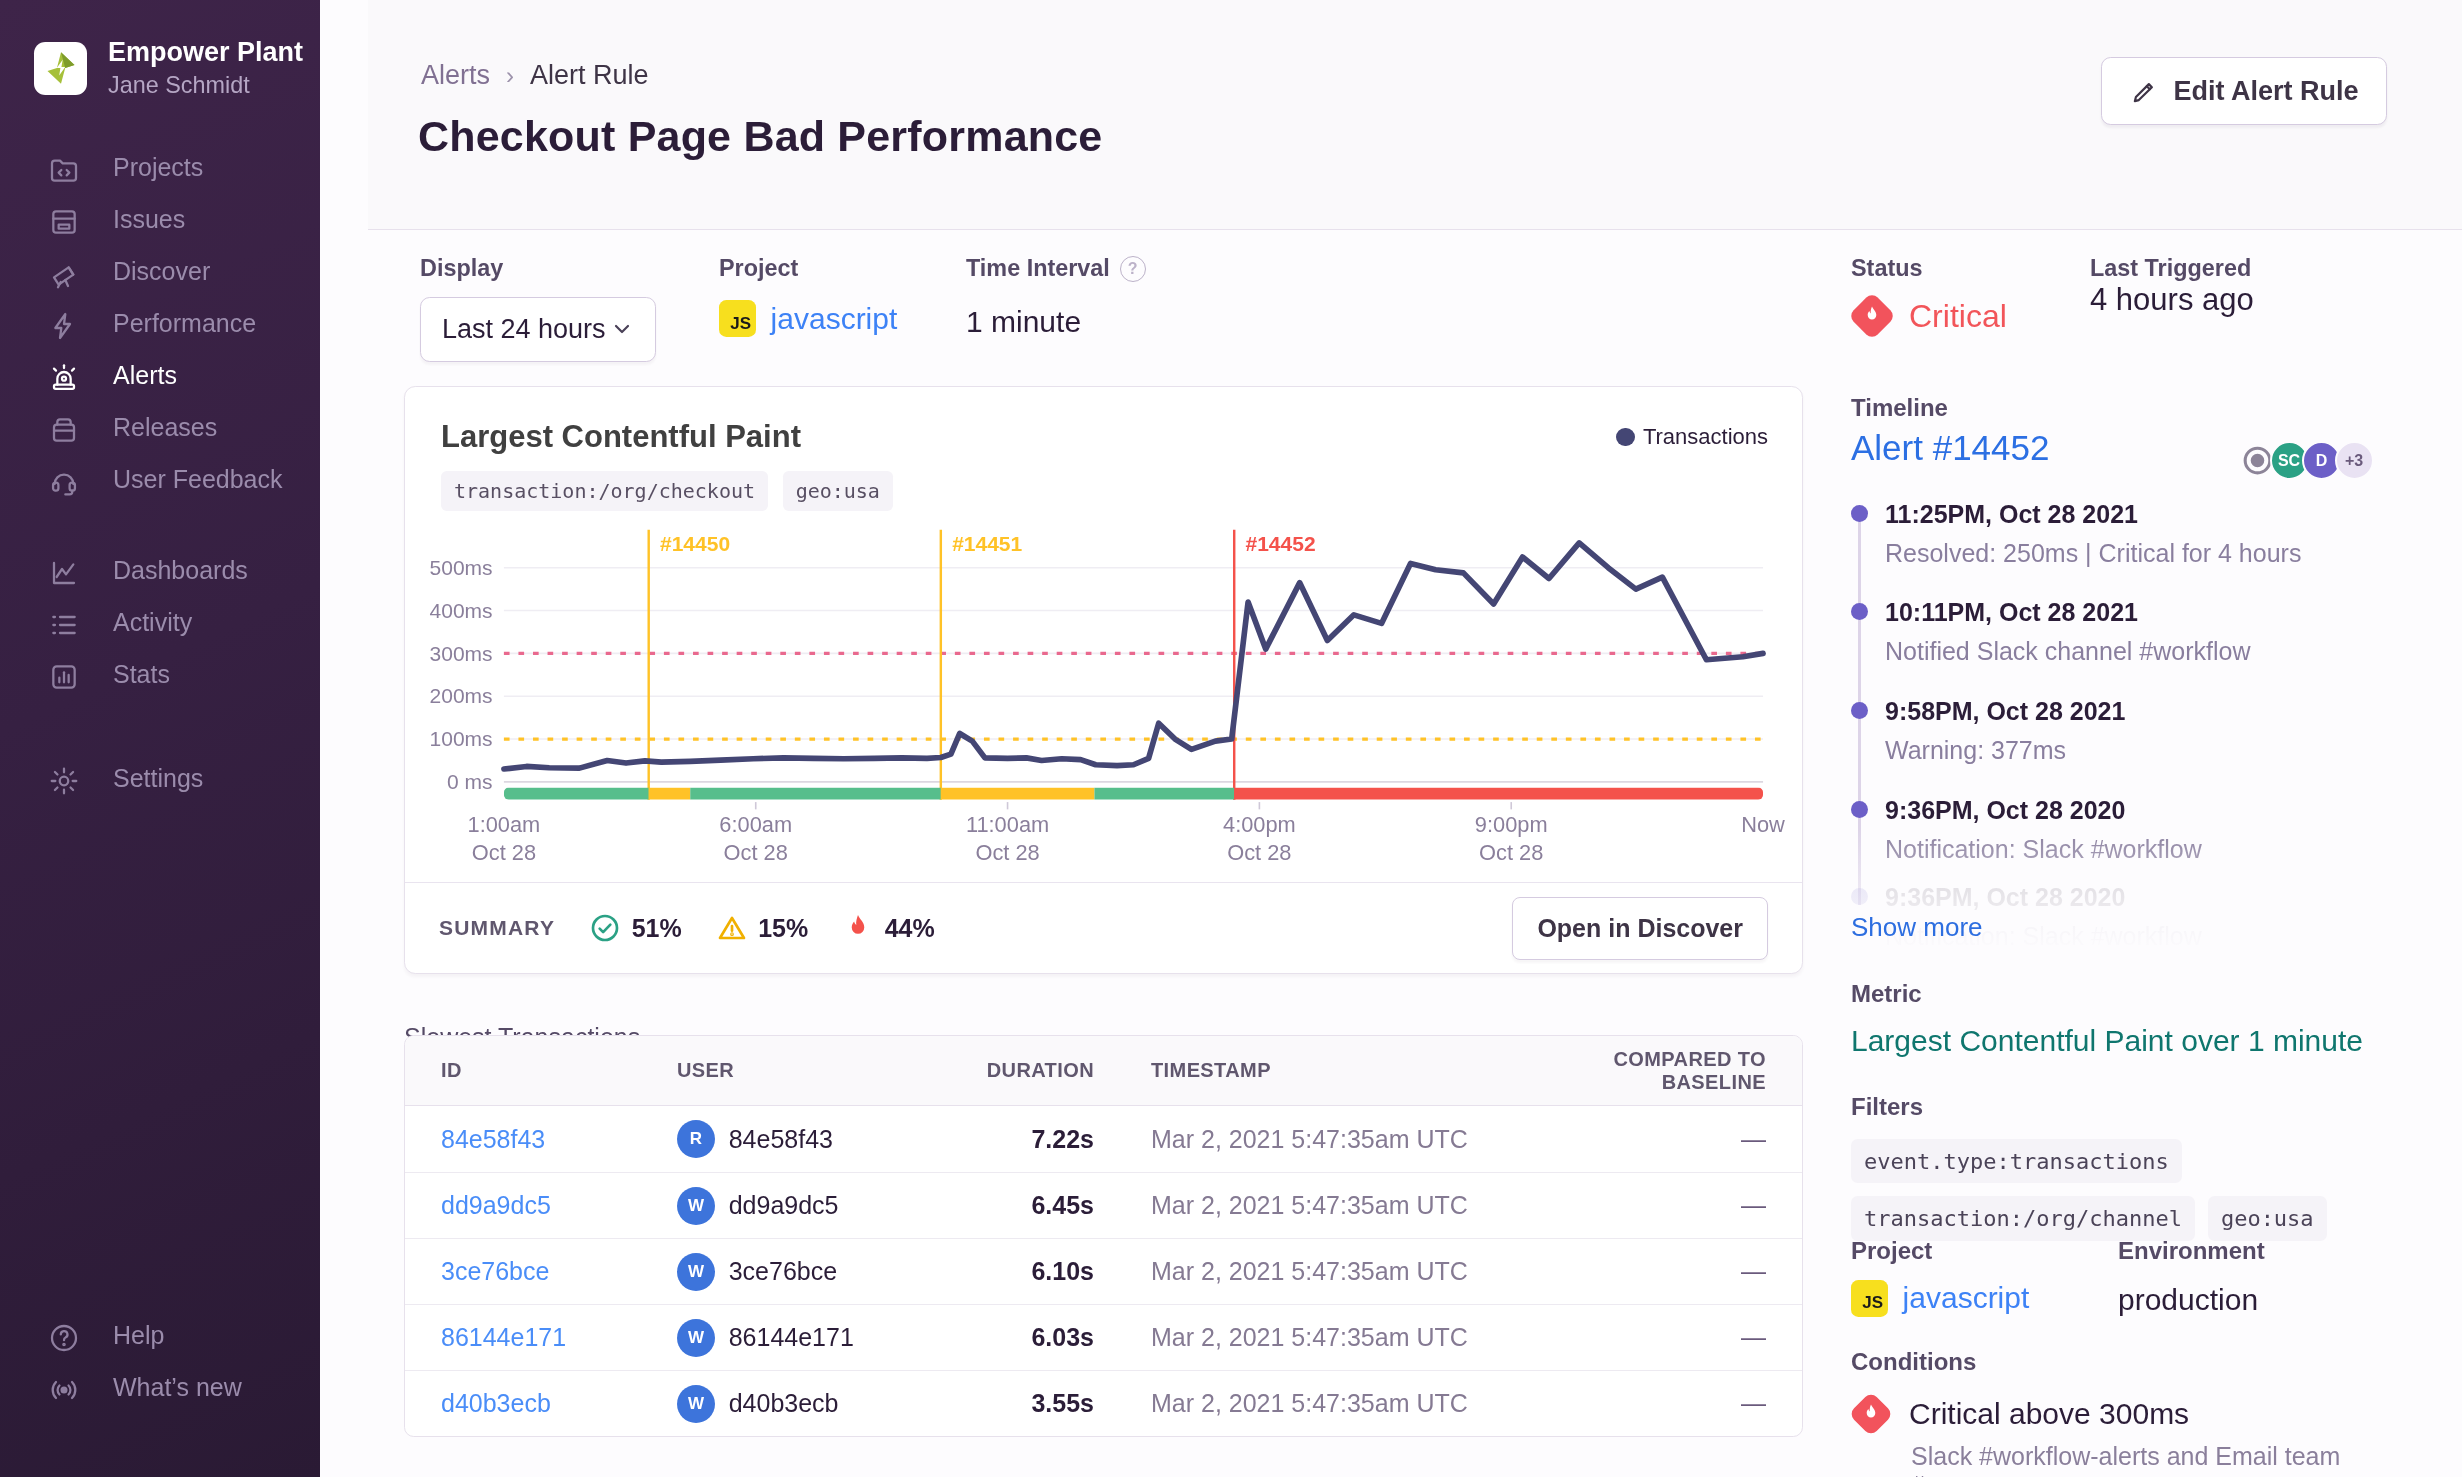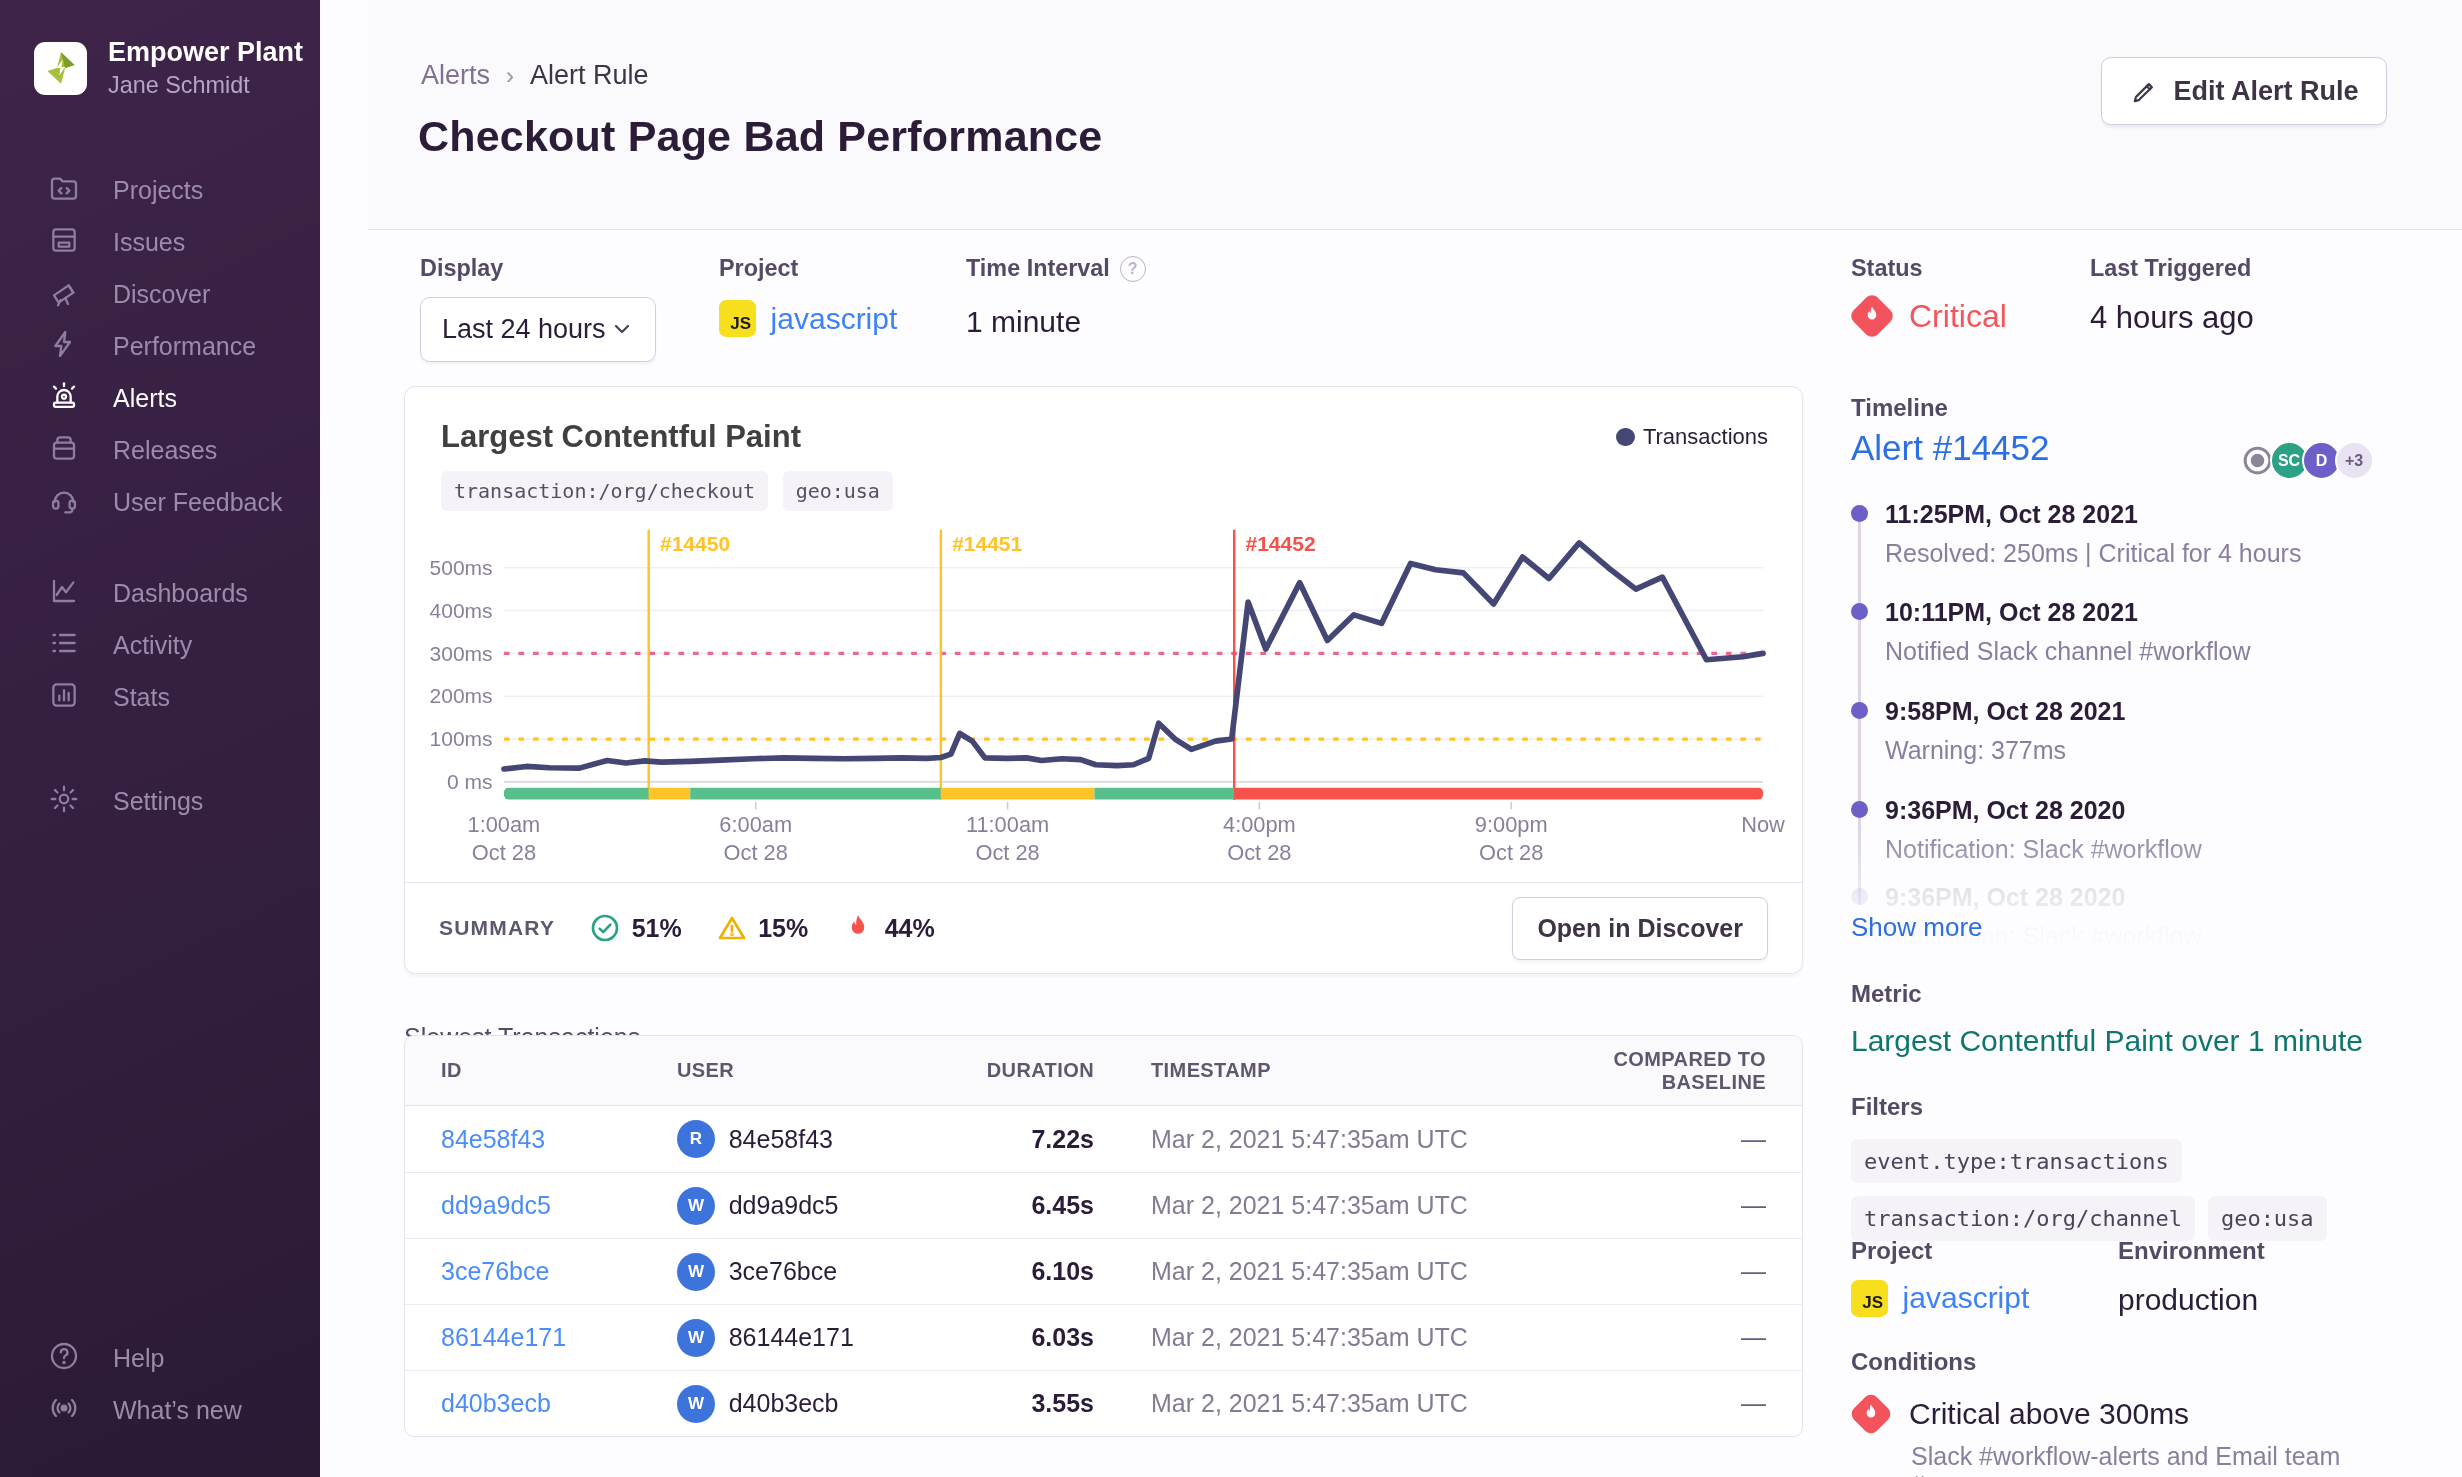--- a/index.html
+++ b/index.html
@@ -11,21 +11,21 @@
     background:linear-gradient(155deg,#3E2449 0%,#362042 45%,#2A1A34 100%); }
   .org-head { display:flex; align-items:center; gap:21px; padding:36px 0 0 34px; }
   .org-logo { width:53px; height:53px; background:#fff; border-radius:11.3px; display:flex; align-items:center; justify-content:center; flex:none; }
   .org-name { font-size:27px; font-weight:700; color:#fff; line-height:1.25; }
   .org-user { font-size:23.4px; color:#B5A6C4; line-height:1.3; }
   .nav-group { display:flex; flex-direction:column; }
   #nav-primary { margin-top:53px; }
   #nav-secondary { margin-top:39px; }
   #nav-settings { margin-top:52px; }
   #nav-footer { position:absolute; left:0; bottom:53px; width:100%; }
-  .nav-item { display:flex; align-items:flex-end; gap:32px; height:52px; padding-left:47px; cursor:pointer; color:#9B8CAC; }
+  .nav-item { display:flex; align-items:flex-start; gap:32px; height:52px; padding-left:47px; cursor:pointer; color:#9B8CAC; }
   .nav-item .nav-icon { width:34px; height:34px; display:flex; align-items:center; justify-content:center; color:#8E7E9F; }
   .nav-item .nav-icon svg { width:32px; height:32px; }
   .nav-label { font-size:25px; }
   .nav-item.active { color:#FFFFFF; }
   .nav-item.active .nav-icon { color:#FFFFFF; }
 
   
   #header-strip { position:absolute; left:368px; top:0; width:2095px; height:230px;
     background:#FAF9FB; border-bottom:1.6px solid #E7E1EC; }
   #breadcrumb { position:absolute; left:53px; top:60px; font-size:27px; display:flex; gap:16px; align-items:center; }
@@ -56,21 +56,21 @@
   #interval-value { margin-top:22.6px; font-size:30px; color:#2B1D38; }
   .help-circle { width:26px; height:26px; border:1.6px solid #BCB2C9; border-radius:50%; color:#BCB2C9;
     font-size:16px; font-weight:700; display:flex; align-items:center; justify-content:center; }
   #meta-status { left:1851px; top:255px; }
   .critical-row { display:flex; align-items:center; gap:16px; margin-top:13px; }
   .flame-diamond { width:42px; height:42px; position:relative; flex:none; }
   .flame-diamond .dsq { position:absolute; inset:4px; background:#F2535C; border-radius:8px; transform:rotate(45deg); }
   .flame-diamond svg { position:absolute; left:50%; top:50%; transform:translate(-50%,-50%); width:24px; height:24px; }
   #status-value { font-size:32px; color:#F2555A; }
   #meta-lasttrig { left:2090px; top:255px; }
-  #lasttrig-value { margin-top:18px; font-size:31px; color:#2B1D38; }
+  #lasttrig-value { font-size:31px; color:#2B1D38; }
 
   
   #chart-card { position:absolute; left:404px; top:386px; width:1399px; height:588px; background:#fff;
     border:1.6px solid #E7E1EC; border-radius:11.3px; box-shadow:0 2.4px 3.2px rgba(43,29,56,.04); }
   #chart-title { position:absolute; left:36px; top:32px; font-size:31px; font-weight:600; color:#404040; }
   #chart-tags { position:absolute; left:36px; top:84px; display:flex; gap:14.6px; }
   .tag-chip { font-family:"DejaVu Sans Mono",monospace; font-size:20px; color:#584F63; background:#F5F3F8; border-radius:5.7px; padding:8px 13px; }
   #chart-legend { position:absolute; right:34px; top:37px; display:flex; align-items:center; gap:8px; }
   #chart-legend .dot { width:18.6px; height:18.6px; border-radius:50%; background:#454772; }
   #chart-legend .leg-label { font-size:22px; font-weight:500; color:#2B1D38; }

